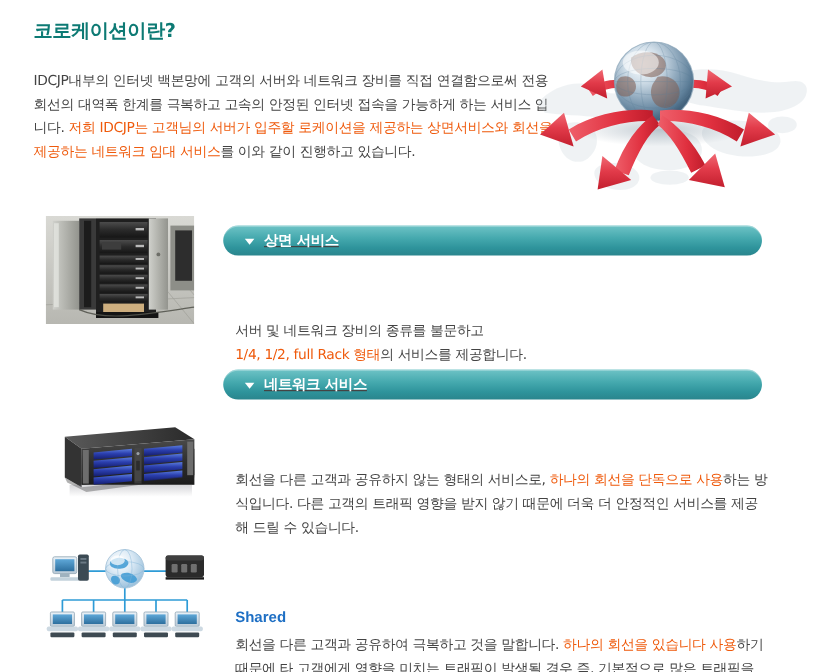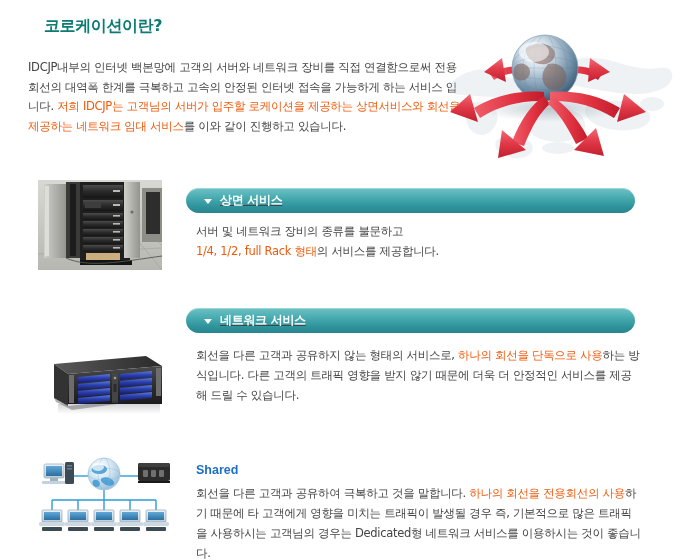--- a/index.html
+++ b/index.html
@@ -21,21 +21,20 @@
   
   #page-title {
     position: absolute;
     left: 28px;
     top: 16px;
     font-size: 16px;
     font-weight: bold;
     color: #0d7a74;
     letter-spacing: -0.4px;
     white-space: nowrap;
-    margin-left: 16px;
   }
 
   
   #intro {
     position: absolute;
     left: 28px;
     top: 58px;
     width: 440px;
     font-size: 11.5px;
     line-height: 19.5px;
@@ -93,20 +92,21 @@
   #bar-colocation { top: 188px; }
   #bar-network    { top: 308px; }
 
   
   .body-text {
     position: absolute;
     font-size: 11.5px;
     line-height: 20px;
     color: #434343;
     letter-spacing: -0.3px;
+    margin-top: 44px;
   }
   #colocation-desc {
     left: 196px;
     top: 221px;
     width: 430px;
   }
   #dedicated-block {
     left: 196px;
     top: 345px;
     width: 445px;
@@ -504,14 +504,14 @@
         <rect x="118" y="64" width="16" height="8" fill="url(#scrG)"></rect>
         <rect x="113" y="74" width="26" height="4" rx="1.5" fill="#cdd9e2"></rect>
         <rect x="116" y="79" width="20" height="4" rx="1" fill="#3e4a52"></rect>
       </g>
     </g>
   </svg>
 </div>
 
 <div class="body-text" id="shared-block">
   <div class="sub-heading">Shared</div>
-  <span class="txt-dark">회선을 다른 고객과 공유하여 극복하고 것을 말합니다. </span><span class="hl-orange">하나의 회선을 전용회선의 사용</span><span class="txt-dark">하기 때문에 타 고객에게 영향을 미치는 트래픽이 발생될 경우 즉, 기본적으로 많은 트래픽을 사용하시는 고객님의 경우는 Dedicated형 네트워크 서비스를 이용하시는 것이 좋습니다.</span>
+  <span class="txt-dark">회선을 다른 고객과 공유하여 극복하고 것을 말합니다. </span><span class="hl-orange">하나의 회선을 있습니다 사용</span><span class="txt-dark">하기 때문에 타 고객에게 영향을 미치는 트래픽이 발생될 경우 즉, 기본적으로 많은 트래픽을 사용하시는 고객님의 경우는 Dedicated형 네트워크 서비스를 이용하시는 것이 좋습니다.</span>
 </div>
 
 </body></html>

